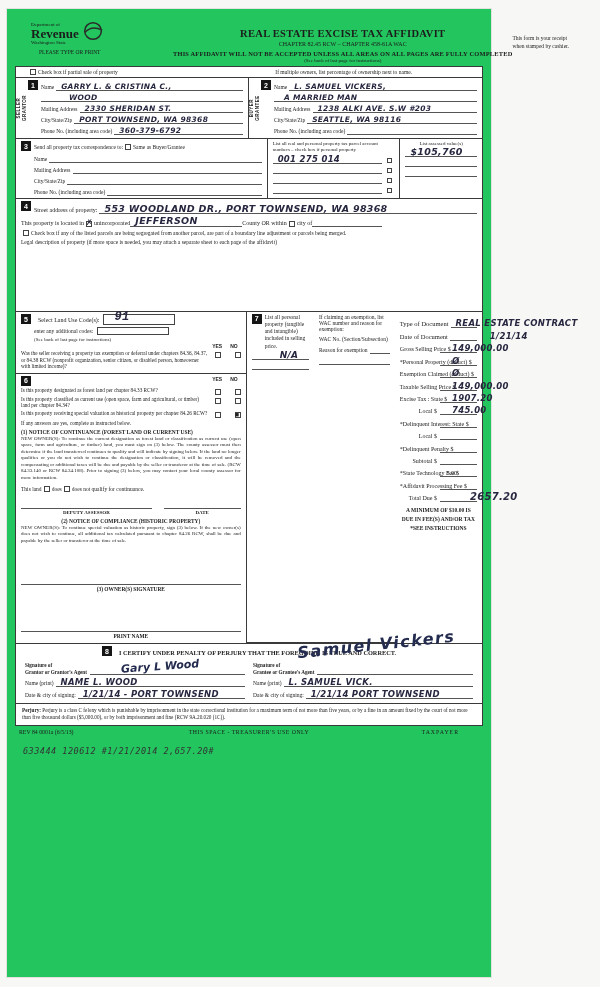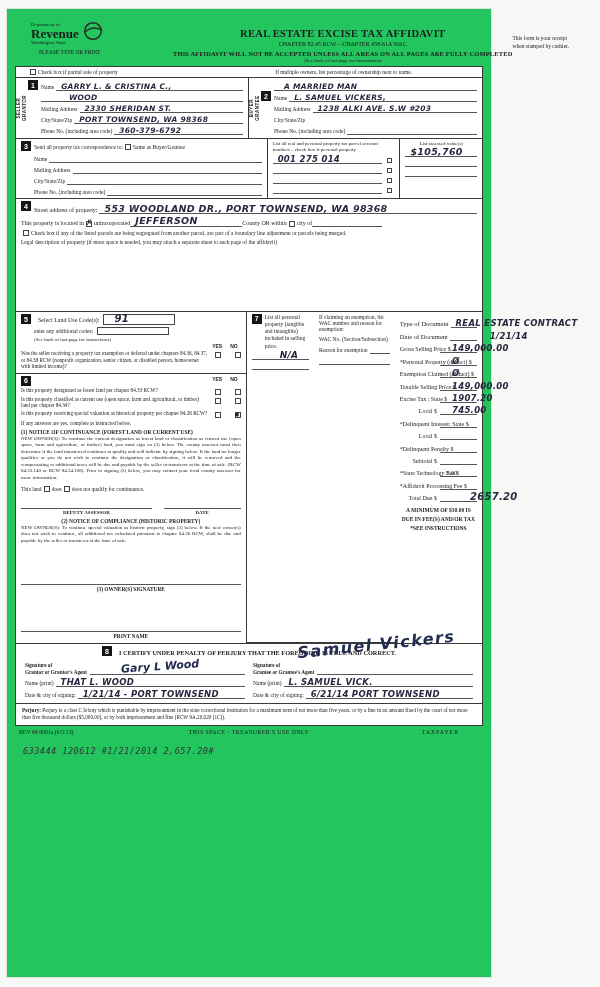--- a/index.html
+++ b/index.html
@@ -71,21 +71,21 @@
   .s4blank { height:64px; }
 
   
   .mid { display:flex; border-top:1px solid #3a3a3a; min-height:332px; }
   .midL { width:49.5%; border-right:1px solid #3a3a3a; display:flex; flex-direction:column; }
   .midR { flex:1; display:flex; flex-direction:row; }
 
   .sec5 { border-bottom:1px solid #3a3a3a; padding:2px 5px 3px; }
   .s5row1 { display:flex; align-items:center; font-size:6px; gap:4px; }
   .codebox { width:72px; height:11px; border:1px solid #444; position:relative; }
-  .codebox .hw { position:absolute; left:10px; bottom:0; font-size:10px; }
+  .codebox .hw { position:absolute; left:10px; bottom:0; font-size:12px;font-family:Liberation Mono, monospace; }
   .s5row2 { font-size:5.5px; margin:2px 0 0 13px; display:flex; gap:4px; align-items:center; }
   .codebox2 { width:72px; height:8px; border:1px solid #444; }
   .s5back { font-size:5px; margin:2px 0 1px 13px; }
   .ynhead { display:flex; justify-content:flex-end; gap:8px; font-size:5px; font-weight:bold; padding-right:3px; font-family:"Liberation Sans", sans-serif; }
   .qrow { display:flex; margin-top:1px; }
   .qtext { flex:1; font-size:5.2px; line-height:1.25; padding-right:5px; }
   .qboxes { flex:none; width:28px; display:flex; gap:10px; align-items:flex-start; padding-top:2px; }
 
   .sec6 { flex:1; padding:2px 5px 4px; display:flex; flex-direction:column; }
   .s6head { display:flex; align-items:flex-start; }
@@ -228,39 +228,42 @@
       </div>
       <div class="party buyer">
         <div class="vstrip">
           <div class="vtxt">
             <div>BUYER</div>
             <div>GRANTEE</div>
           </div>
         </div>
         <div class="pfields">
           <div class="frow">
+            <span class="num">2</span>
+            <span class="flabel">Name</span>
+            <span class="fline">
+                  <span class="hw">L. SAMUEL VICKERS,</span>
+                </span>
+          </div>
+          <div class="frow">
             <span class="fline ind">
                   <span class="hw" style="left:10px">A MARRIED MAN</span>
                 </span>
           </div>
           <div class="frow">
-            <span class="num">2</span>
-            <span class="flabel">Name</span>
-            <span class="fline">
-                  <span class="hw">L. SAMUEL VICKERS,</span>
-                </span>
-          </div>
-          <div class="frow">
             <span class="flabel ind">Mailing Address</span>
             <span class="fline">
                   <span class="hw">1238 ALKI AVE. S.W #203</span>
                 </span>
           </div>
           <div class="frow">
             <span class="flabel ind">City/State/Zip</span>
+            <span class="fline">
+                  <span class="hw">SEATTLE, WA  98116</span>
+                </span>
           </div>
           <div class="frow">
             <span class="flabel ind">Phone No. (including area code)</span>
             <span class="fline">
                   <span class="hw"></span>
                 </span>
           </div>
         </div>
       </div>
     </div>
@@ -581,21 +584,21 @@
           <div class="srow tall">
             <span class="slabel2">
               <div>Signature of</div>
               <div>Grantor or Grantor's Agent</div>
             </span>
             <span class="fline"></span>
           </div>
           <div class="srow">
             <span class="flabel">Name (print)</span>
             <span class="fline">
-                  <span class="hw big">THAT L. WOOD</span>
+                  <span class="hw big">NAME L. WOOD</span>
                 </span>
           </div>
           <div class="srow">
             <span class="flabel">Date &amp; city of signing:</span>
             <span class="fline">
                   <span class="hw big">1/21/14 - PORT TOWNSEND</span>
                 </span>
           </div>
         </div>
         <div class="shalf">
@@ -608,21 +611,21 @@
           </div>
           <div class="srow">
             <span class="flabel">Name (print)</span>
             <span class="fline">
                   <span class="hw big">L. SAMUEL VICK.</span>
                 </span>
           </div>
           <div class="srow">
             <span class="flabel">Date &amp; city of signing:</span>
             <span class="fline">
-                  <span class="hw big">6/21/14  PORT TOWNSEND</span>
+                  <span class="hw big">1/21/14  PORT TOWNSEND</span>
                 </span>
           </div>
         </div>
       </div>
       <span class="sigscript sig-grantor">Gary L Wood</span>
       <span class="sigscript sig-grantee">Samuel Vickers</span>
     </div>
 
     <div class="perjury">
       <b>Perjury:</b>

